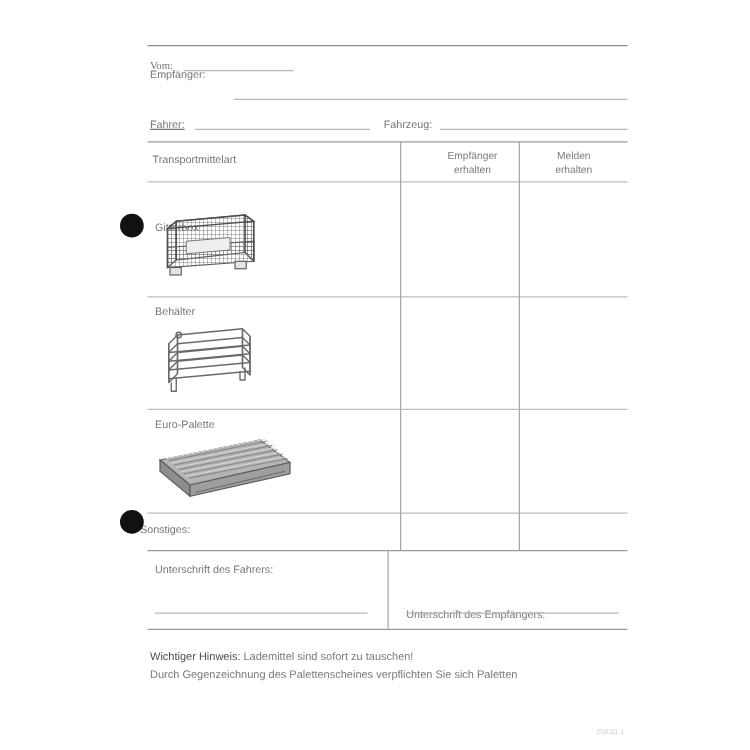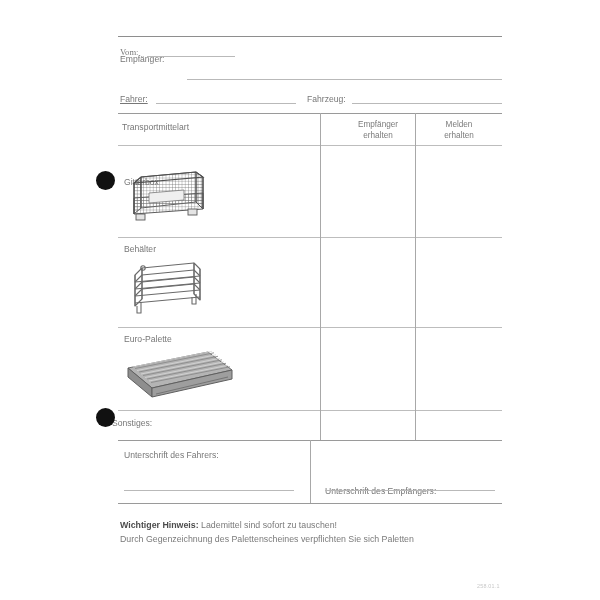--- a/index.html
+++ b/index.html
@@ -109,21 +109,21 @@
   .notice {
     position: absolute;
     left: 120px; top: 518px;
     width: 380px;
     font-size: 8.8px;
     line-height: 1.62;
     color: #7a7a7a;
   }
   .notice b {
     color: #4d4d4d;
-    font-weight: bold;
+    font-weight: normal;
   }
   .notice-line { white-space: nowrap; }
 
   
   .doc-code {
     position: absolute;
     left: 477px; top: 583px;
     font-size: 5.4px;
     color: #c8c8c8;
     letter-spacing: 0.2px;

